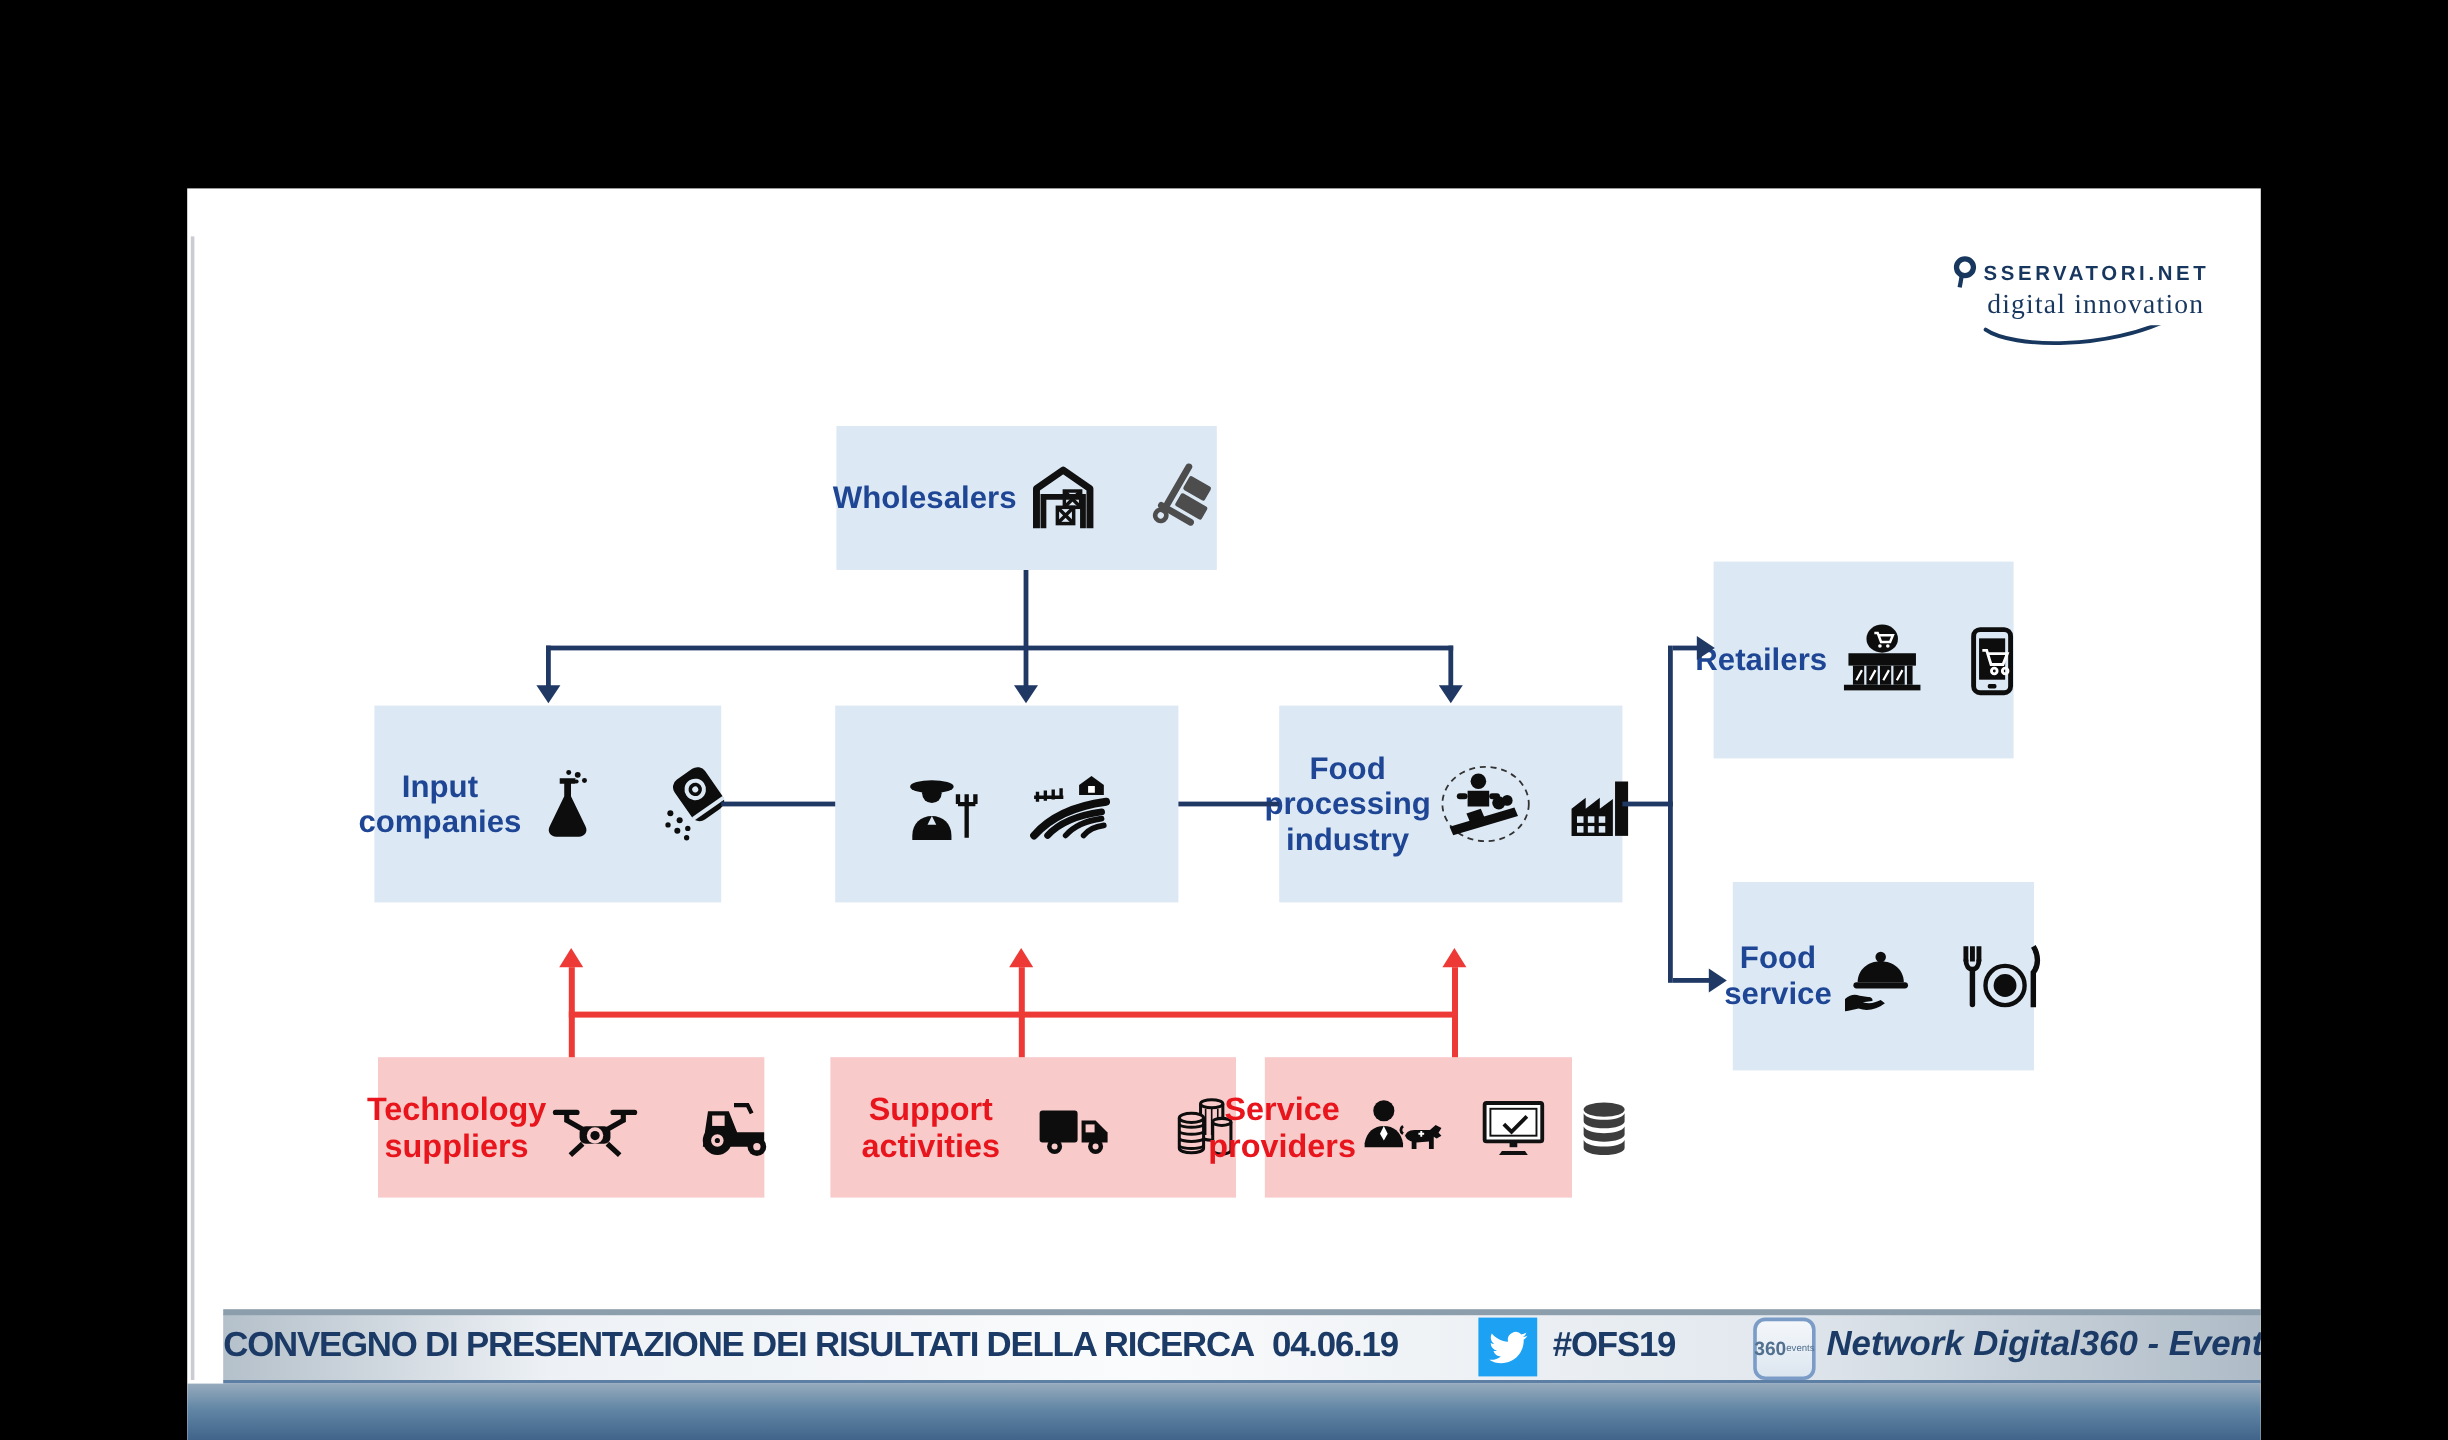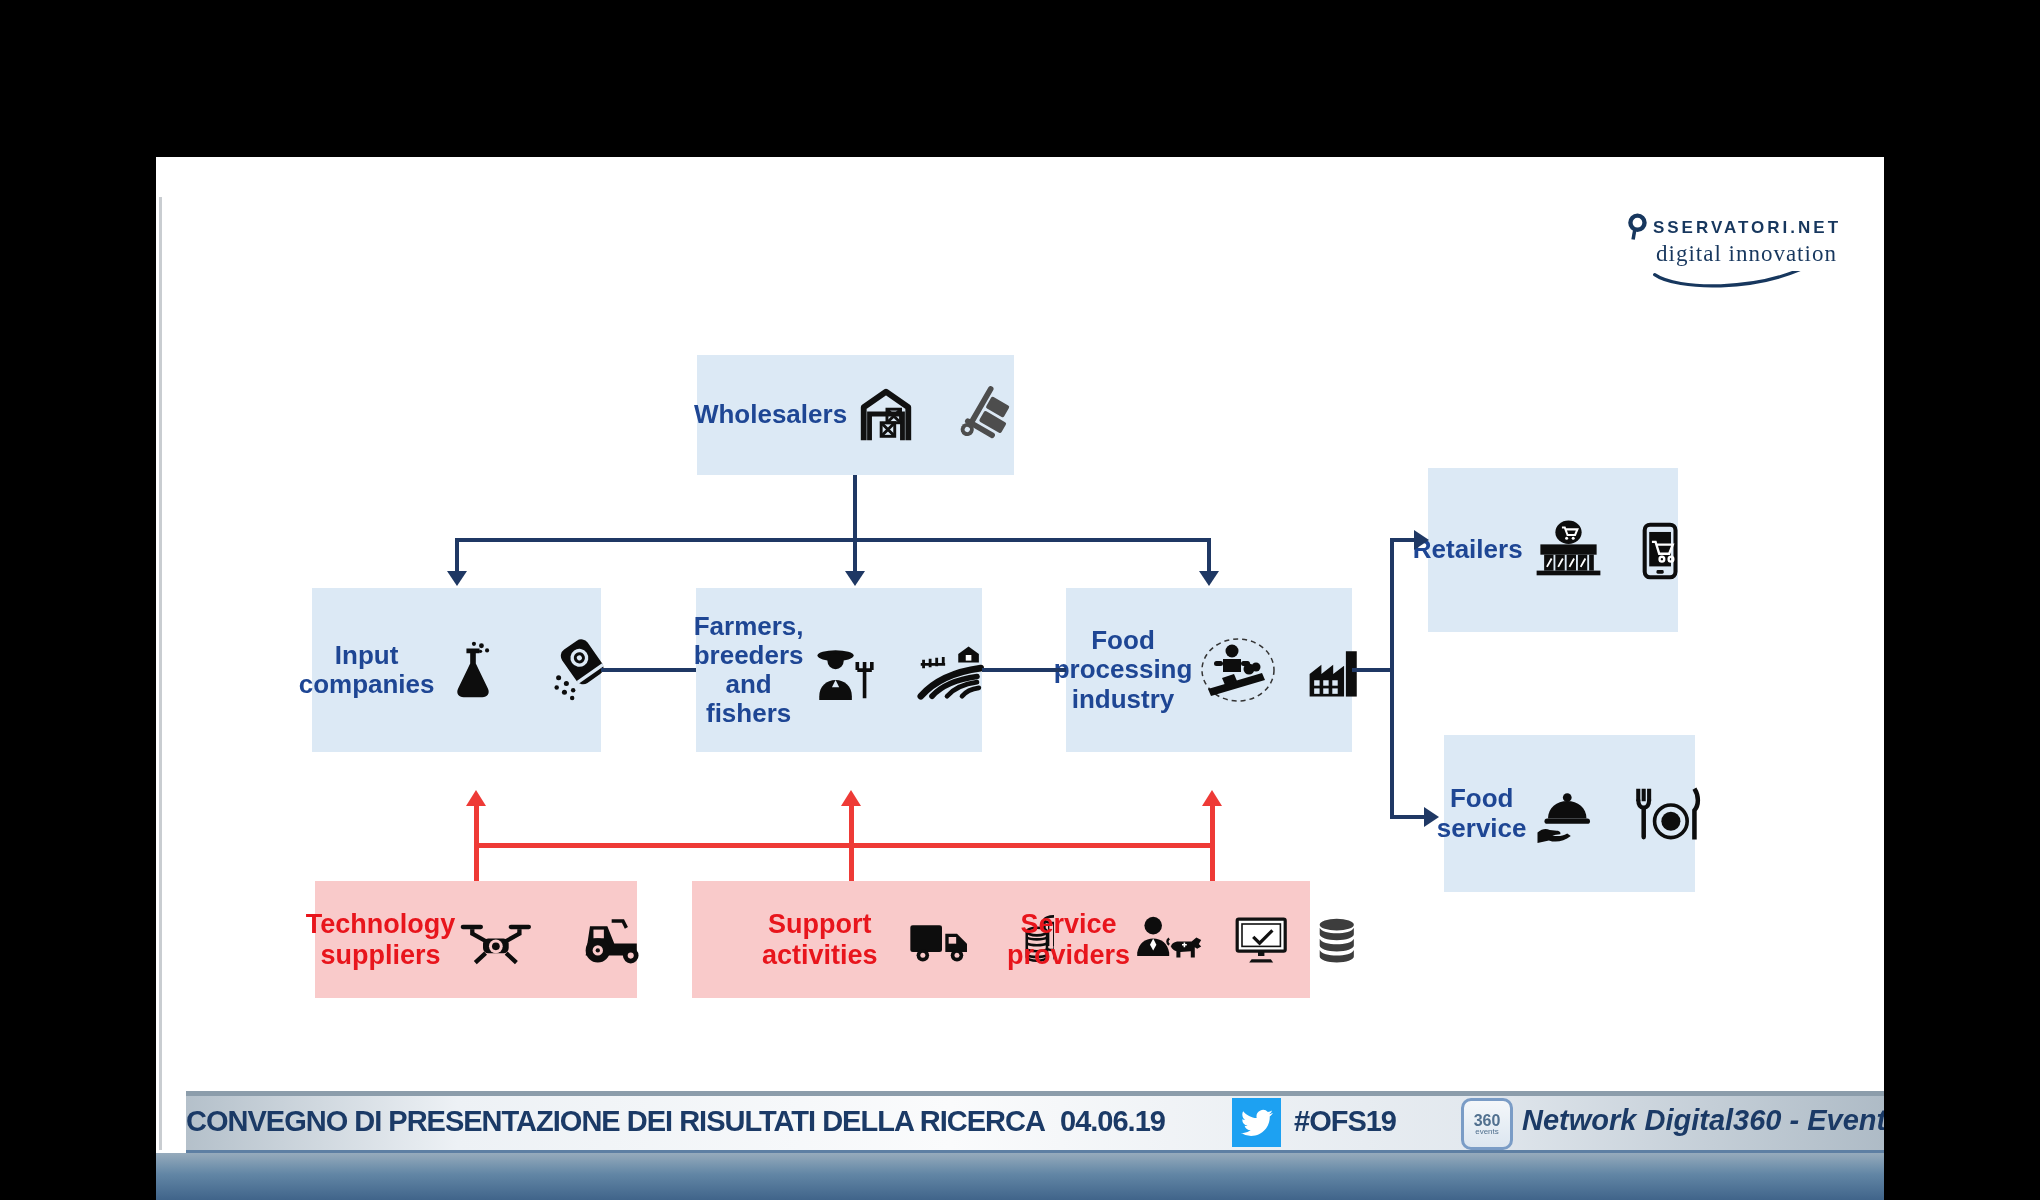--- a/index.html
+++ b/index.html
@@ -29,21 +29,21 @@
   .footer-band{position:absolute;left:30px;top:938px;width:1698px;height:55px;
      background:linear-gradient(90deg,#b4c0ca 0%,#edf1f5 16%,#fafbfc 45%,#e2e8ee 76%,#aebbc6 100%);}
   .rule-top{position:absolute;left:30px;top:934px;width:1698px;height:5px;background:#8c9dab;}
   .rule-bottom{position:absolute;left:30px;top:993px;width:1698px;height:3px;background:#5d7fa3;}
   .bottom-strip{position:absolute;left:0;top:996px;width:1728px;height:47px;
      background:linear-gradient(180deg,#96abbc 0%,#6286a5 45%,#40648a 100%);}
   .f-text{position:absolute;font-size:29px;font-weight:700;color:#1b3a66;letter-spacing:-1px;white-space:nowrap;}
   .f-italic{font-style:italic;letter-spacing:0;}
   .twitter-box{position:absolute;width:49px;height:49px;background:var(--twitter_blue,#1da1f2);display:flex;align-items:center;justify-content:center;}
   .badge360{position:absolute;width:46px;height:46px;border:3px solid #7a9cc6;border-radius:10px;background:linear-gradient(#f4f7fa,#dce6f0);
-     display:flex;flex-direction:column;align-items:center;justify-content:center;color:#51708f;}
+     display:flex;align-items:center;justify-content:center;color:#51708f;}
   .badge360 .b1{font-size:16px;font-weight:700;line-height:15px;}
   .badge360 .b2{font-size:8px;line-height:8px;}
   .left-edge-line{position:absolute;left:3px;top:40px;width:3px;height:953px;background:#c9cdd1;}
 </style>
 </head>
 <body>
 
 <div id="slide">
   <div class="left-edge-line"></div>
 
@@ -123,21 +123,20 @@
             <circle cx="18" cy="55" r="2.6"></circle>
               <circle cx="27" cy="53" r="2.3"></circle>
               <circle cx="26" cy="61" r="2.3"></circle>
           </g>
         </svg>
       </span>
     </div>
   </div>
 
   <div class="box" style="left:540px;top:431px;width:286px;height:164px;">
-    <div class="label" style="width:240px;">Farmers, breeders and fishers</div>
     <div class="icons" style="gap:40px;">
       <span>
         <svg viewBox="0 0 72 64" style="height:58px;display:block" fill="#0d0d0d">
           <ellipse cx="26" cy="15" rx="20" ry="6"></ellipse>
           <circle cx="26" cy="21" r="9"></circle>
           <path d="M8 60c0-11 8-18 18-18s18 7 18 18v4H8z"></path>
           <path d="M26 42l-4 8h8z" fill="#dce9f5"></path>
           <g stroke="#0d0d0d" stroke-width="4" fill="none">
             <path d="M58 26v36M50 22v9M58 22v9M66 22v9M50 31h16"></path>
           </g>
@@ -288,21 +287,21 @@
           <circle cx="24" cy="42" r="14" fill="#0d0d0d"></circle>
             <circle cx="24" cy="42" r="6" fill="#f9caca"></circle>
             <circle cx="24" cy="42" r="2.5" fill="#0d0d0d"></circle>
           <circle cx="62" cy="48" r="9" fill="#0d0d0d"></circle>
             <circle cx="62" cy="48" r="3.5" fill="#f9caca"></circle>
         </svg>
       </span>
     </div>
   </div>
 
-  <div class="box pink" style="left:536px;top:724px;width:338px;height:117px;padding-left:44px;">
+  <div class="box pink" style="left:536px;top:724px;width:338px;height:117px;">
     <div class="label">Support activities</div>
     <div class="icons" style="gap:46px;">
       <span>
         <svg viewBox="0 0 80 60" style="height:50px;display:block" fill="#0d0d0d">
           <rect x="4" y="10" width="38" height="32" rx="3"></rect>
           <path d="M46 20h14l12 12v10H46z"></path>
           <rect x="50" y="24" width="9" height="8" fill="#f9caca"></rect>
           <circle cx="19" cy="46" r="7.5"></circle>
             <circle cx="60" cy="46" r="7.5"></circle>
           <circle cx="19" cy="46" r="3" fill="#f9caca"></circle>

